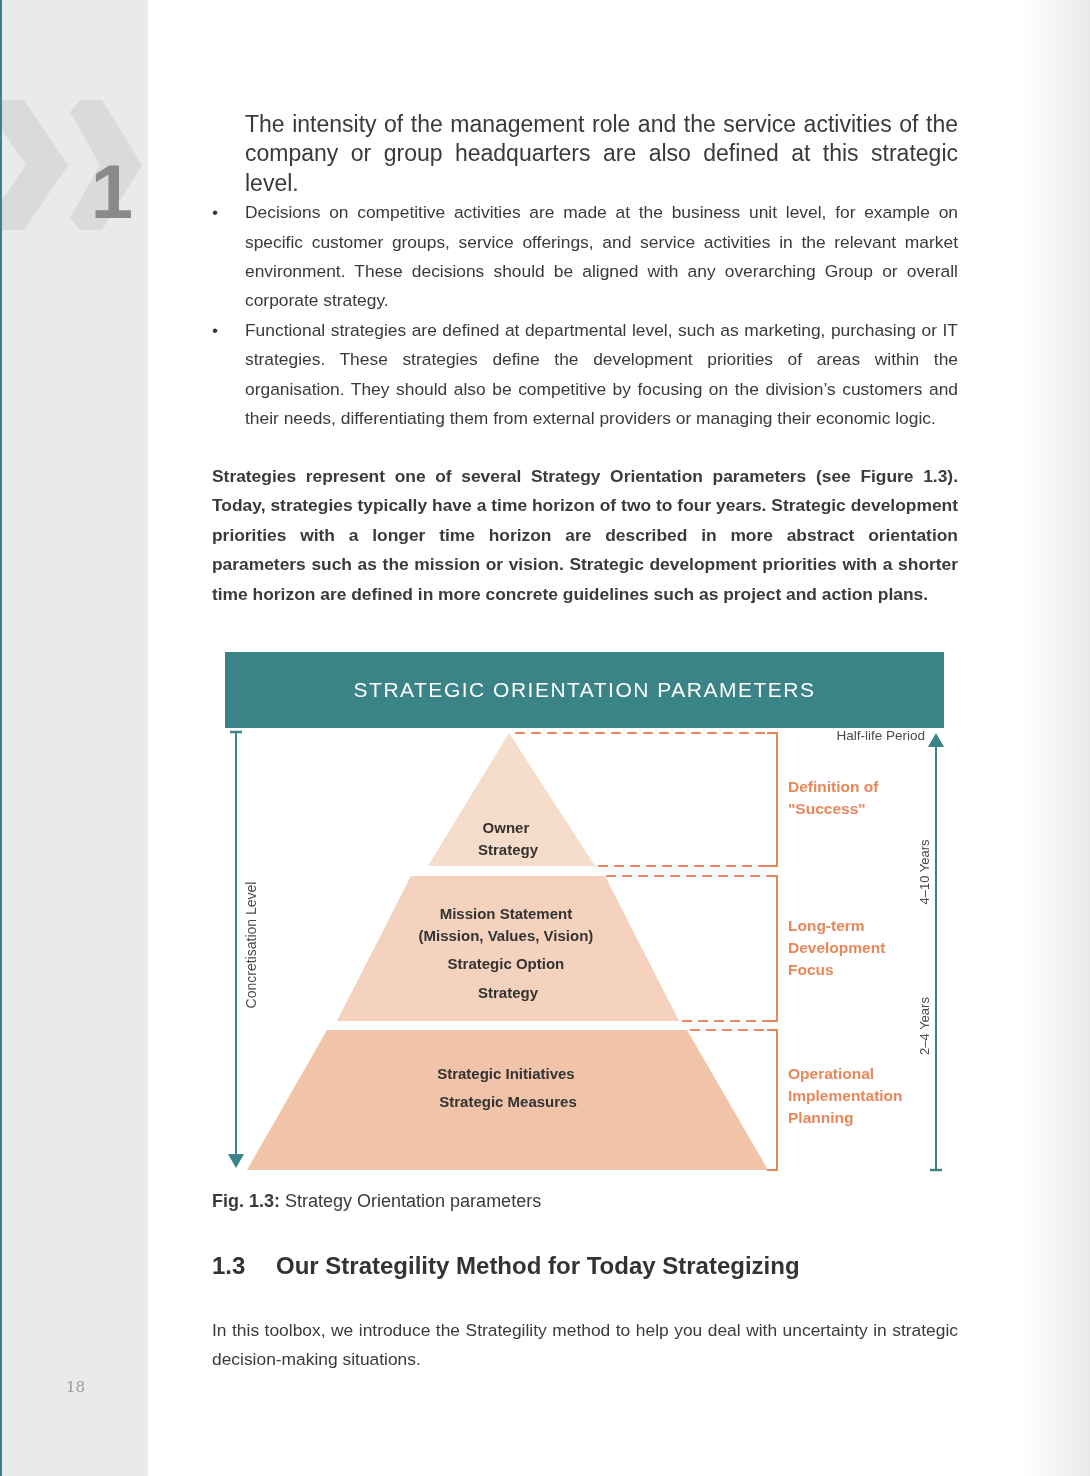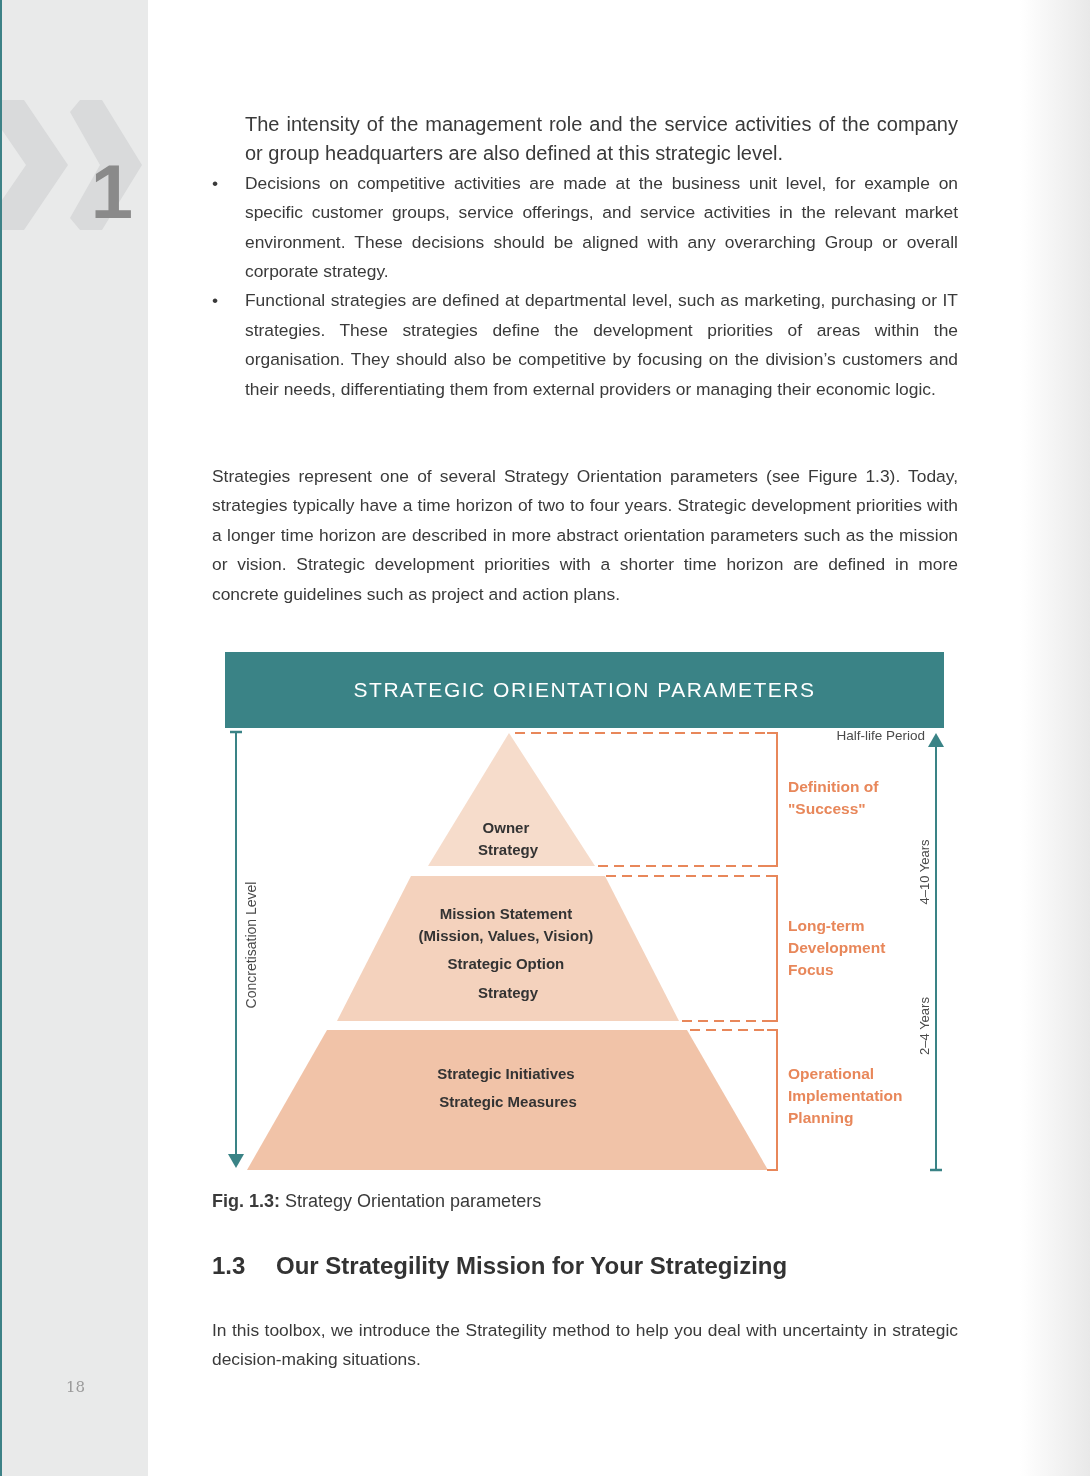--- a/index.html
+++ b/index.html
@@ -22,24 +22,24 @@
   }
   .right-shade {
     position:absolute; right:0; top:0; width:70px; height:1476px;
     background:linear-gradient(to right, rgba(255,255,255,0), rgba(230,230,230,0.9));
   }
   .body-text {
     position:absolute; font-size:17.4px; line-height:29.4px; color:#3a3a3a;
     text-align:justify;
   }
   .bullets { position:absolute; left:212px; top:110px; width:746px; margin:0; padding:0; list-style:none; }
-  .bullets .para { padding-left:33px; font-size:20px; line-height:29.4px; text-align:justify; }
+  .bullets .para { padding-left:33px; font-size:23px; line-height:29.4px; text-align:justify; }
   .bullets li { position:relative; padding-left:33px; font-size:17.4px; line-height:29.4px; text-align:justify; }
   .bullets li .dot { position:absolute; left:0; top:0; width:10px; }
-  .p2 { left:212px; top:462px; width:746px; }
+  .p2 { left:212px; top:462px; width:746px;font-weight:bold; }
   .figure { position:absolute; left:212px; top:640px; width:740px; height:540px; }
   .fig-header {
     position:absolute; left:13px; top:12px; width:719px; height:76px;
     background:#3a8386; color:#ffffff;
     display:flex; align-items:center; justify-content:center;
     font-size:21px; letter-spacing:1.5px;
   }
   .fig-caption { position:absolute; left:212px; top:1191px; font-size:18px; color:#3a3a3a; }
   .fig-caption b { font-weight:bold; }
   .heading {
@@ -144,16 +144,16 @@
       <text transform="translate(717,386) rotate(-90)" text-anchor="middle" font-size="13" fill="#4a4a4a">2–4 Years</text>
     </g>
   </svg>
 </div>
 
 <div class="fig-caption">
   <b>Fig. 1.3:</b><span> Strategy Orientation parameters</span>
 </div>
 
 <div class="heading">
-  <span class="num">1.3</span><span>Our Strategility Mission for Your Strategizing</span>
+  <span class="num">1.3</span><span>Our Strategility Method for Today Strategizing</span>
 </div>
 
 <div class="body-text p3">In this toolbox, we introduce the Strategility method to help you deal with uncertainty in strategic decision-making situations.</div>
 
 </body></html>

